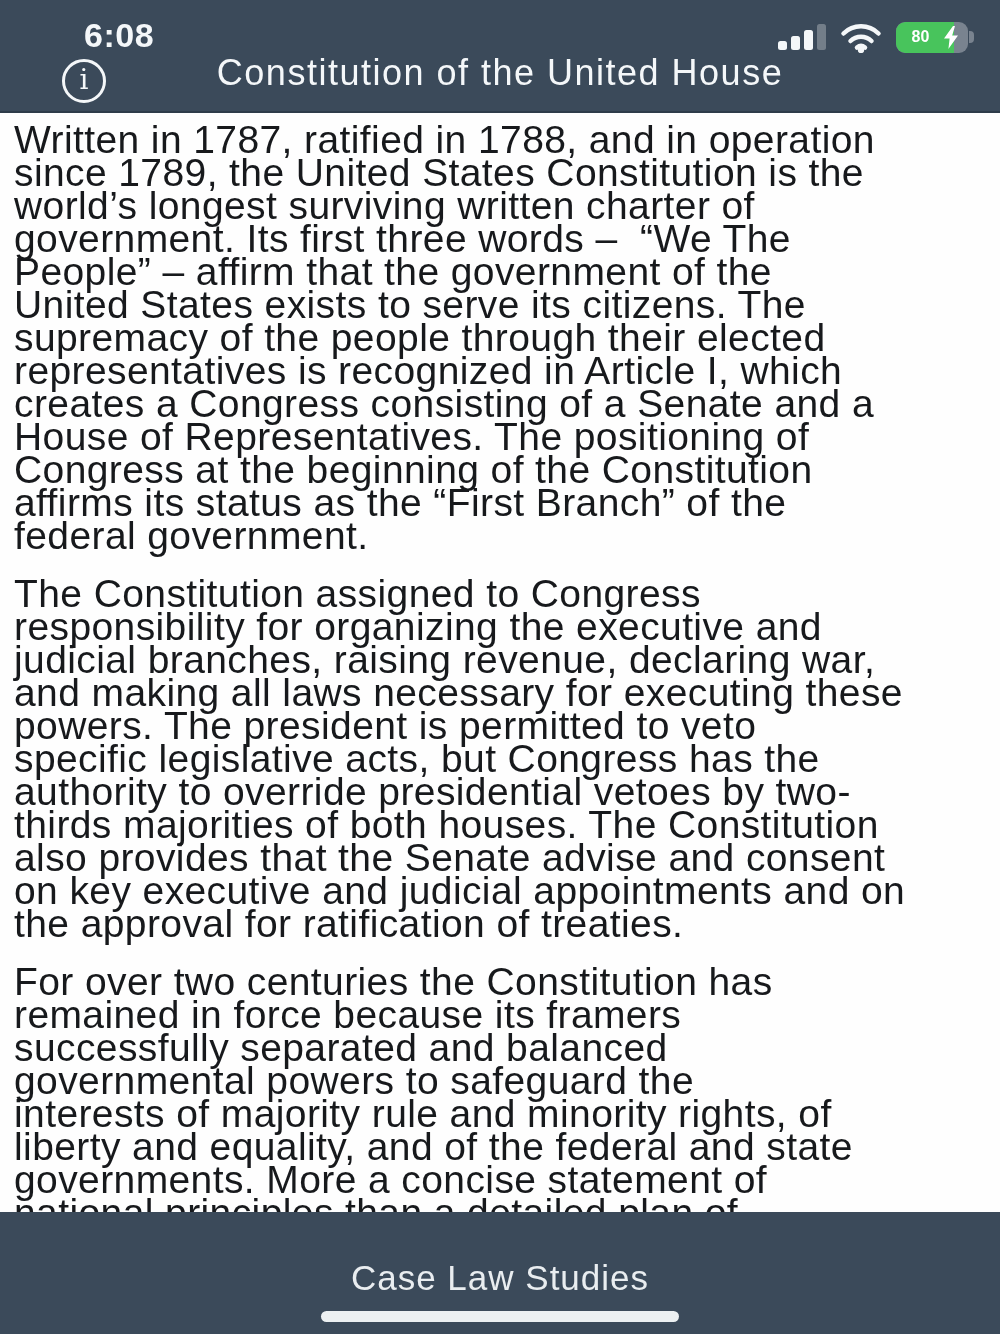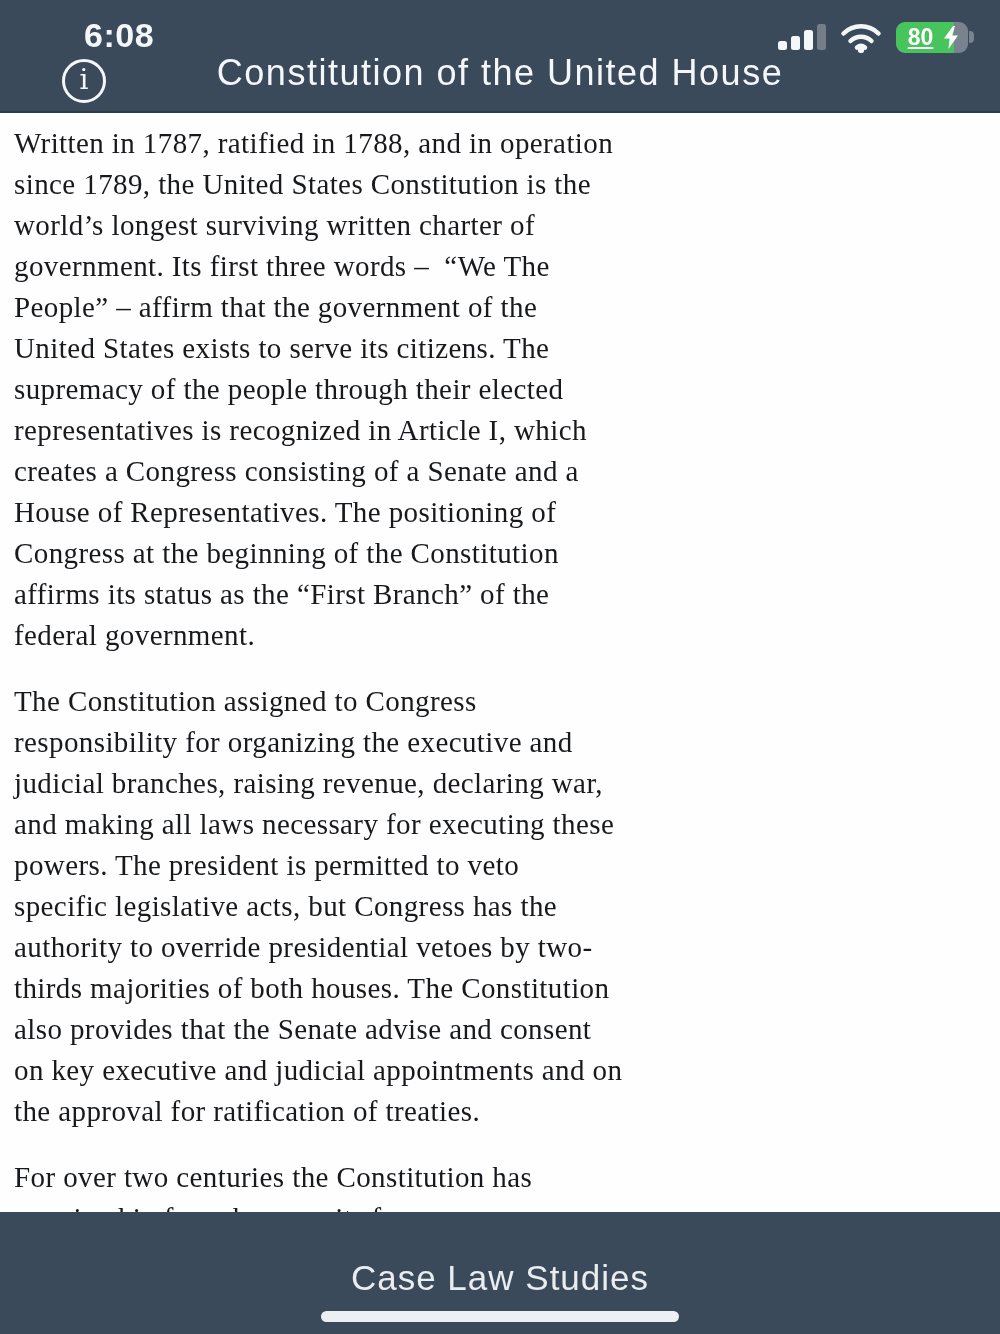--- a/index.html
+++ b/index.html
@@ -31,23 +31,22 @@
   .battery-pill{
     position:relative;width:72px;height:31px;border-radius:9px;
     background:#79838f;overflow:hidden;
   }
   .battery-fill{
     position:absolute;left:0;top:0;bottom:0;width:58px;
     background:#48c45c;border-radius:9px 0 0 9px;
     display:flex;align-items:center;justify-content:center;
   }
   .battery-pct{
-    color:#ffffff;font-size:23px;font-weight:700;letter-spacing:0;
+    color:#ffffff;font-size:16px;font-weight:700;letter-spacing:0;
     padding-right:8px;
-    text-decoration:underline;
   }
   .bolt{position:absolute;left:48px;top:4px;z-index:2;}
   .battery-cap{
     width:5px;height:12px;background:#79838f;
     border-radius:0 4px 4px 0;margin-left:1.5px;
   }
   .info-btn{
     position:absolute;left:62px;top:59px;width:38px;height:38px;
     border:3px solid #f4f7f9;border-radius:50%;
     display:flex;align-items:center;justify-content:center;
@@ -62,23 +61,22 @@
     color:#f4f7f9;font-size:36px;font-weight:400;letter-spacing:1.5px;
     white-space:nowrap;
   }
   
   .content{
     position:absolute;top:113px;left:0;right:0;bottom:0;
     background:#fefefe;padding:10px 14px 0 14px;overflow:hidden;z-index:1;
   }
   .para{
     margin:0 0 25px 0;
-    color:#17191c;font-size:29px;line-height:41px;letter-spacing:.4px;
+    color:#17191c;font-size:39px;line-height:33px;letter-spacing:.4px;
     white-space:pre-wrap;
-    font-family:Liberation Serif, serif;
   }
   
   .chrome-bottom{
     position:absolute;left:0;bottom:0;width:100%;height:122px;
     background:#3b4a5a;z-index:6;
   }
   .tab-label{
     position:absolute;top:46px;left:0;width:100%;text-align:center;
     color:#e9edf0;font-size:35px;letter-spacing:1px;cursor:pointer;
   }

